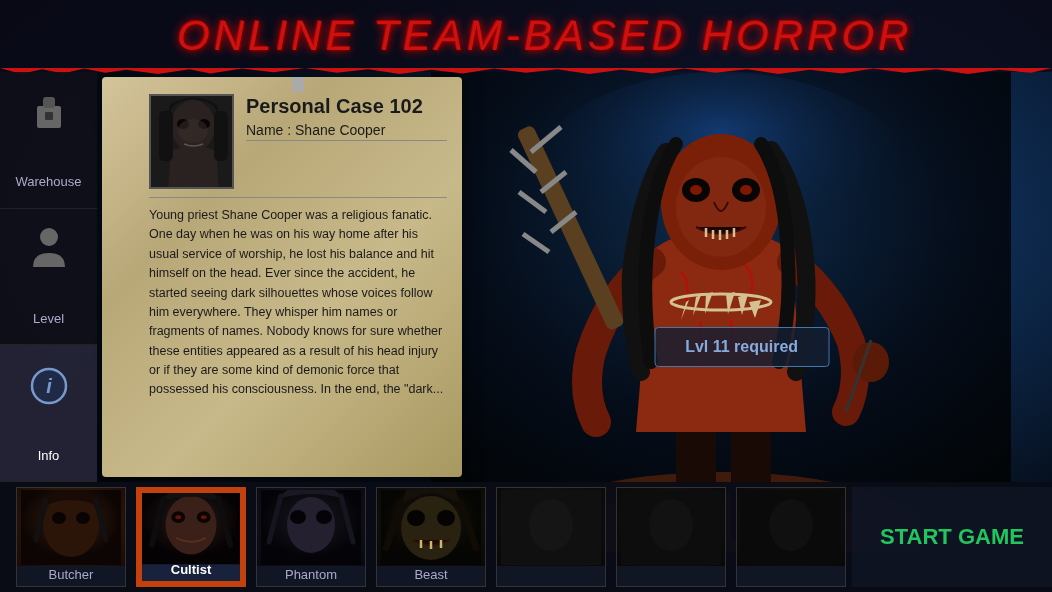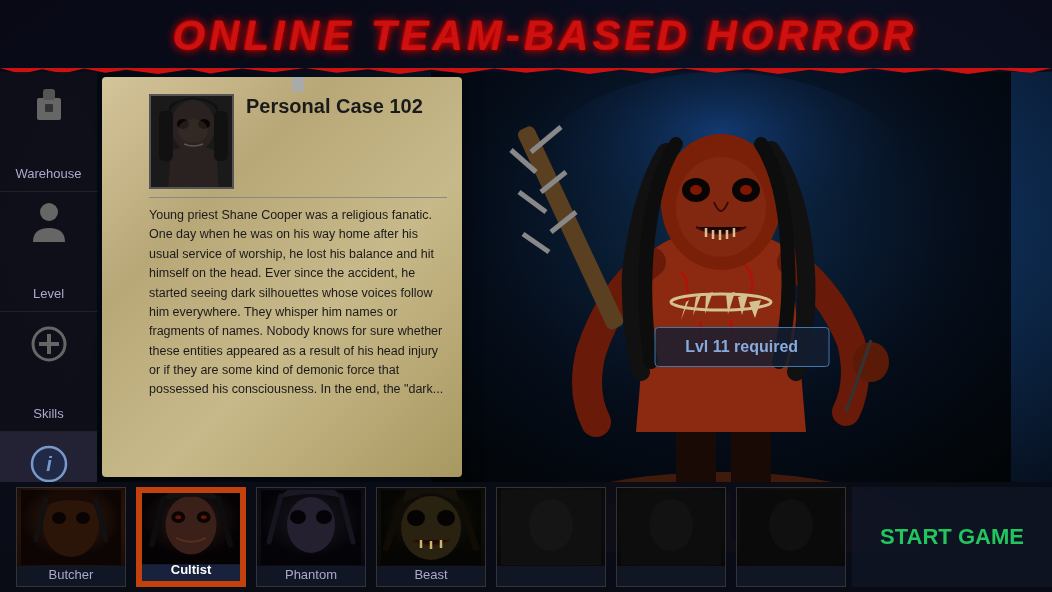--- a/index.html
+++ b/index.html
@@ -38,21 +38,21 @@
       height: 72px;
       background: rgba(10, 10, 25, 0.85);
       display: flex;
       align-items: center;
       justify-content: center;
       z-index: 10;
     }
 
     .header-title {
       font-size: 42px;
-      font-weight: 700;
+      font-weight: 400;
       color: #cc1111;
       text-transform: uppercase;
       letter-spacing: 4px;
       text-shadow: 0 0 10px #ff0000, 2px 2px 0 #330000, -1px -1px 0 #880000;
       font-style: italic;
       margin-left: 38px;
     }
 
     
     .sidebar {
@@ -381,30 +381,20 @@
   <div class="sidebar-item">
     <div class="icon-shape">
       <svg width="40" height="44" viewBox="0 0 40 44">
         <circle cx="20" cy="10" r="9" fill="#666"></circle>
         <path d="M4 40 Q4 26 20 26 Q36 26 36 40 Z" fill="#666"></path>
       </svg>
     </div>
     <span class="label">Level</span>
   </div>
 
-  <div class="sidebar-item">
-    <div class="icon-shape">
-      <svg width="40" height="40" viewBox="0 0 40 40">
-        <circle cx="20" cy="20" r="16" fill="none" stroke="#666" stroke-width="3"></circle>
-        <line x1="20" y1="10" x2="20" y2="30" stroke="#666" stroke-width="4"></line>
-        <line x1="10" y1="20" x2="30" y2="20" stroke="#666" stroke-width="4"></line>
-      </svg>
-    </div>
-    <span class="label">Skills</span>
-  </div>
 
   <div class="sidebar-item active">
     <div class="icon-shape">
       <svg width="40" height="40" viewBox="0 0 40 40">
         <circle cx="20" cy="20" r="17" fill="rgba(30,50,90,0.5)" stroke="#7799cc" stroke-width="2.5"></circle>
         <text x="20" y="27" text-anchor="middle" font-size="20" font-style="italic" font-weight="bold" fill="#7799cc">i</text>
       </svg>
     </div>
     <span class="label">Info</span>
   </div>
@@ -433,20 +423,21 @@
             <ellipse cx="32" cy="28" rx="6" ry="5" fill="#0a0505"></ellipse>
             <ellipse cx="53" cy="28" rx="6" ry="5" fill="#0a0505"></ellipse>
 
             <ellipse cx="42" cy="35" rx="15" ry="12" fill="#3a3028" opacity="0.5"></ellipse>
 
             <path d="M33 48 Q42 52 52 48" stroke="#555" stroke-width="1.5" fill="none"></path>
           </svg>
         </div>
         <div class="case-title-block">
           <div class="case-title">Personal Case 102</div>
+          <div class="name-line">Name : Shane Cooper</div>
         </div>
       </div>
 
       <div class="case-divider"></div>
 
       <div class="case-body">Young priest Shane Cooper was a religious fanatic. One day when he was on his way home after his usual service of worship, he lost his balance and hit himself on the head. Ever since the accident, he started seeing dark silhouettes whose voices follow him everywhere. They whisper him names or fragments of names. Nobody knows for sure whether these entities appeared as a result of his head injury or if they are some kind of demonic force that possessed his consciousness. In the end, the "dark...</div>
     </div>
   </div>
 
   <div class="monster-area">

